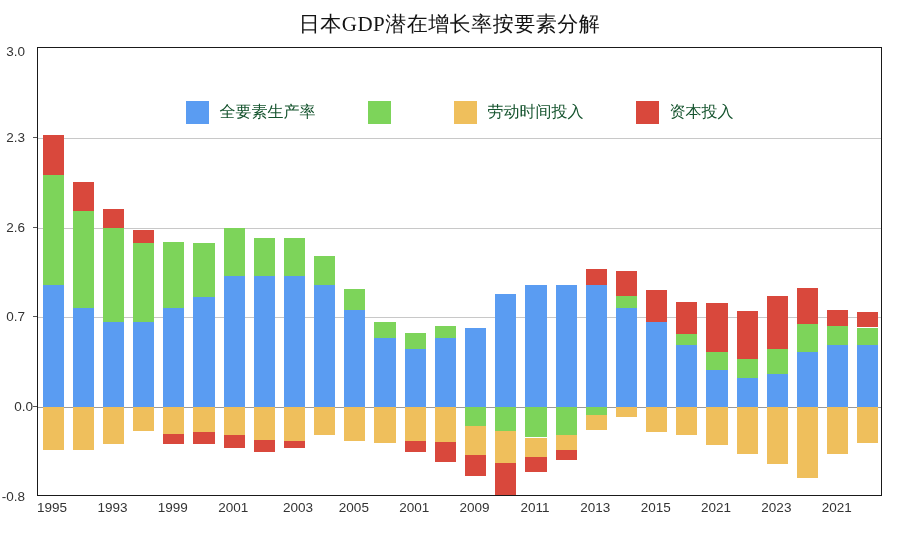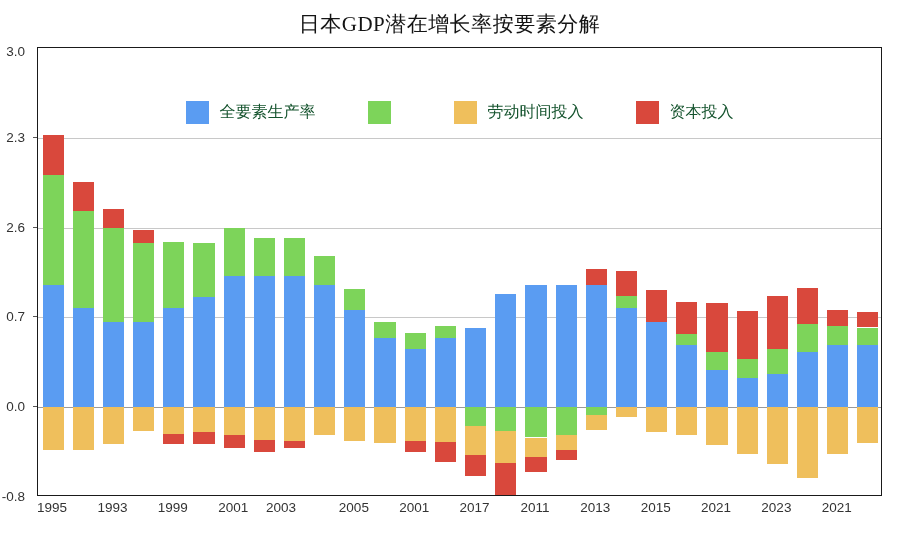--- a/index.html
+++ b/index.html
@@ -92,21 +92,21 @@
   <div class="chart-title">日本GDP潜在增长率按要素分解</div>
 
   <div class="ylabels" id="ylabels">
       <span style="top: 4px; right: 8px;">3.0</span>
       <span style="top: 89.8px; right: 8px;">2.3</span>
       <div class="ytickmark" style="top: 89.8px;"></div>
       <span style="top: 179.6px; right: 8px;">2.6</span>
       <div class="ytickmark" style="top: 179.6px;"></div>
       <span style="top: 269.4px; right: 8px;">0.7</span>
       <div class="ytickmark" style="top: 269.4px;"></div>
-      <span style="top: 359.2px; right: 8px;">0.0</span>
+      <span style="top: 359.2px; right: 0;">0.0</span>
       <div class="ytickmark" style="top: 359.2px;"></div>
       <span style="top: 449px; right: 8px;">-0.8</span>
     </div>
 
   <div class="plot-frame" id="plot">
       <div class="gridline" style="top: 89.8px;"></div>
       <div class="gridline" style="top: 179.6px;"></div>
       <div class="gridline" style="top: 269.4px;"></div>
       <div class="zeroline" style="top: 359.2px;"></div>
       <div class="bar-col" title="1995" style="left: 4.52679px; width: 21.125px;">
@@ -273,24 +273,24 @@
         <div class="seg" style="background: rgb(239, 191, 92); top: 359.2px; height: 35.92px;"></div>
         <div class="seg" style="background: rgb(217, 72, 60); top: 264.269px; height: 15.2339px;"></div>
       </div>
     </div>
 
   <div class="xlabels" id="xlabels">
       <span style="left: 15.0893px;">1995</span>
       <span style="left: 75.4464px;">1993</span>
       <span style="left: 135.804px;">1999</span>
       <span style="left: 196.161px;">2001</span>
-      <span style="left: 244px;">2003</span>
+      <span style="left: 261px;">2003</span>
       <span style="left: 316.875px;">2005</span>
       <span style="left: 377.232px;">2001</span>
-      <span style="left: 437.589px;">2017</span>
+      <span style="left: 437.589px;">2009</span>
       <span style="left: 497.946px;">2011</span>
       <span style="left: 558.304px;">2013</span>
       <span style="left: 618.661px;">2015</span>
       <span style="left: 679.018px;">2021</span>
       <span style="left: 739.375px;">2023</span>
       <span style="left: 799.732px;">2021</span>
     </div>
 
   <div class="legend" id="legend">
       <div class="legend-item">

